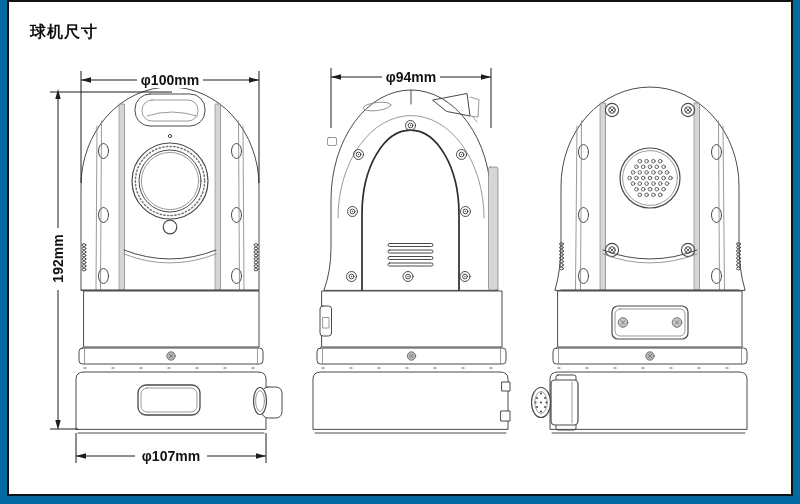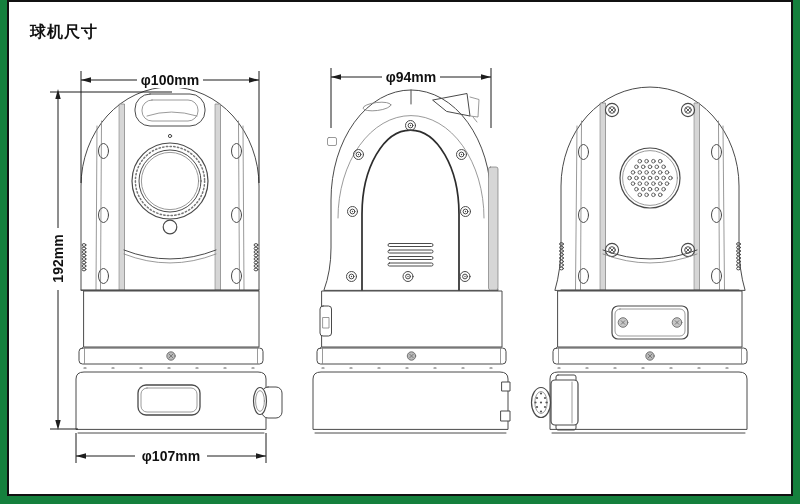--- a/index.html
+++ b/index.html
@@ -1,16 +1,16 @@
 <!DOCTYPE html>
 <html><head>
 <meta charset="utf-8">
 <style>
   html,body{margin:0;padding:0;background:#fff;}
-  #stage{position:relative;width:800px;height:504px;background:#15803d;overflow:hidden;
+  #stage{position:relative;width:800px;height:504px;background:#0369a1;overflow:hidden;
          font-family:"Liberation Sans",sans-serif;}
   #frame{position:absolute;left:7px;top:0px;width:782px;height:492px;border:2px solid #111;background:#fff;}
   #title{position:absolute;left:30px;top:22px;font-size:16px;font-weight:bold;color:#111;letter-spacing:1px;}
   svg{position:absolute;left:0;top:0;}
   .lineart{stroke:#4a4a4a;fill:none;stroke-width:1;stroke-linecap:round;stroke-linejoin:round;}
   .thin{stroke:#808080;stroke-width:.8;}
   .dark{stroke:#2d2d2d;stroke-width:1.7;}
   .dims{stroke:#1d1d1d;stroke-width:1;fill:none;}
   .dims .arr{fill:#1d1d1d;stroke:none;}
   .dims .tbg{fill:#fff;stroke:none;}

